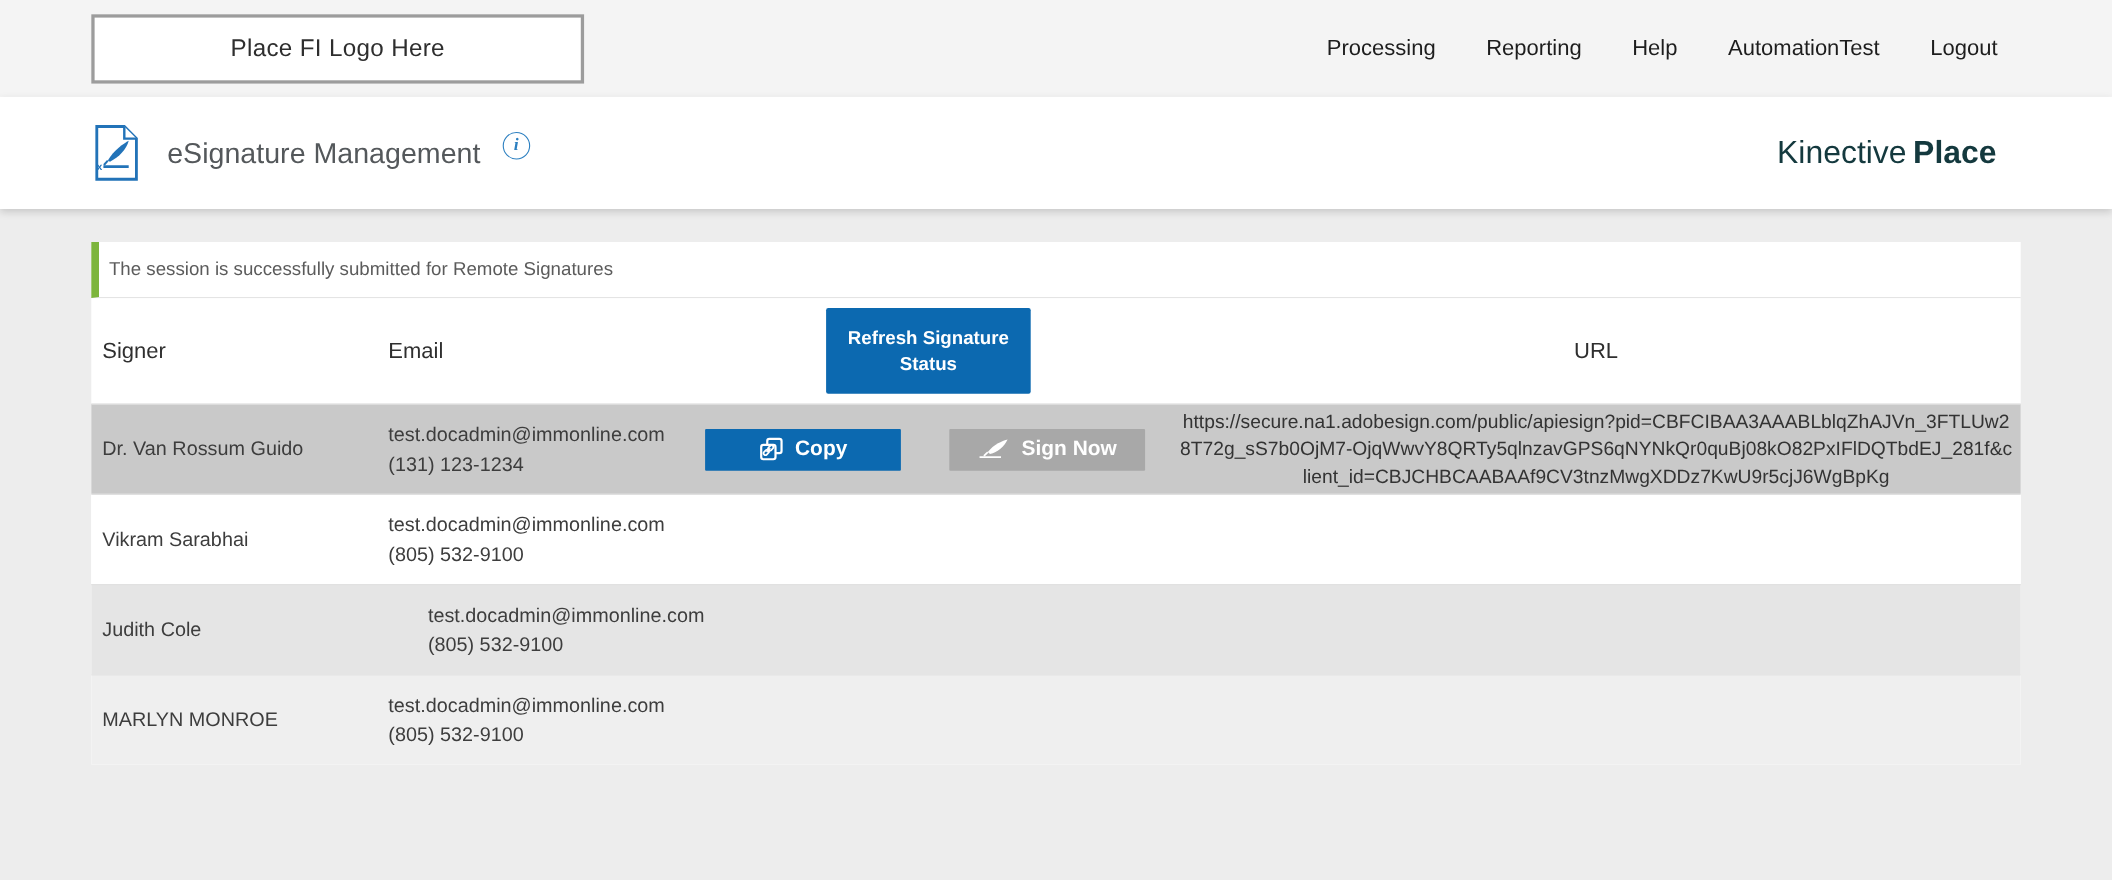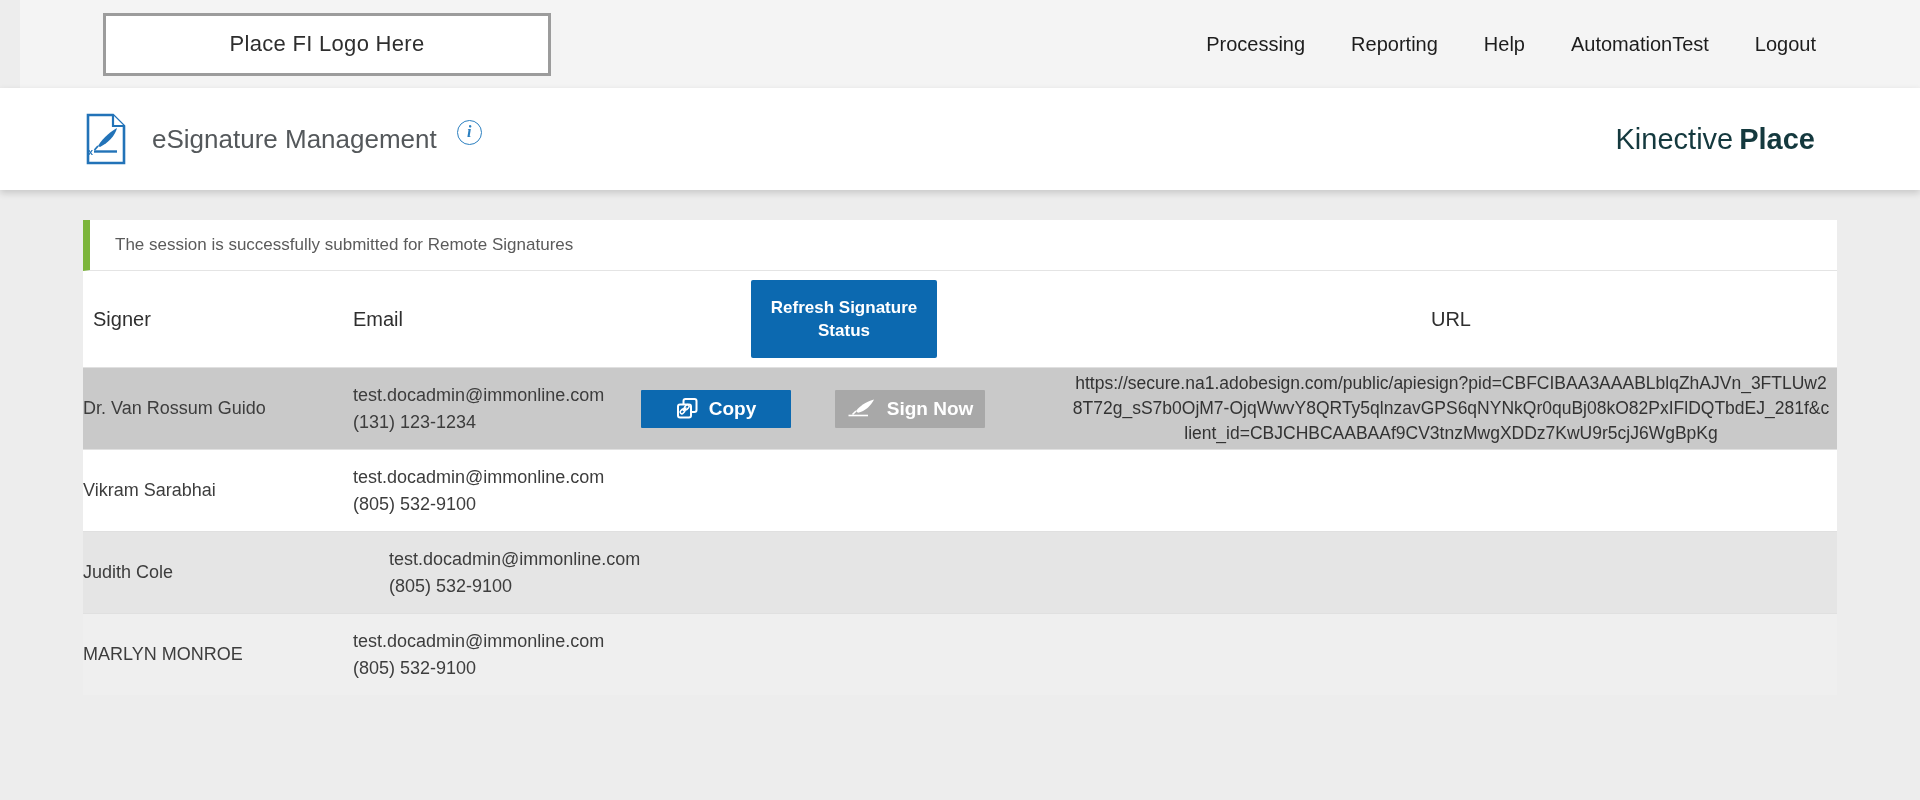--- a/index.html
+++ b/index.html
@@ -11,21 +11,20 @@
     overflow: hidden;
   }
 
   
   .topbar {
     height: 88px;
     background: #f4f4f4;
     display: flex;
     align-items: center;
     justify-content: space-between;
-    margin-left: 20px;
   }
   .logo-box {
     margin-left: 83px;
     width: 448px;
     height: 63px;
     background: #ffffff;
     border: 3px solid #9c9c9c;
     display: flex;
     align-items: center;
     justify-content: center;
@@ -92,21 +91,21 @@
     margin: 30px 83px 0 83px;
     width: 1754px;
     background: #ffffff;
   }
   .alert {
     min-height: 51px;
     border-left: 7px solid #7cb53b;
     border-bottom: 1px solid #e4e4e4;
     display: flex;
     align-items: center;
-    padding-left: 25px;
+    padding-left: 9px;
     font-size: 17px;
     color: #5b5b5b;
   }
 
   
   .grid-cols {
     display: grid;
     grid-template-columns: 270px 288px 424px 1fr;
     align-items: center;
   }
@@ -136,25 +135,25 @@
   }
   .refresh-btn span { display: inline-block; max-width: 148px; }
 
   .row {
     min-height: 82px;
     border-top: 1px solid #e0e0e0;
     font-size: 18px;
     color: #3d3d3d;
     padding: 2px 0;
   }
-  .cell-signer { }
+  .cell-signer { padding-left: 10px; }
   .cell-email { width: 252px; word-break: break-all; line-height: 27px; }
   .actions { display: flex; gap: 44px; }
   .btn {
-    width: 150px;
+    width: 178px;
     height: 38px;
     display: flex;
     align-items: center;
     justify-content: center;
     gap: 10px;
     border: none;
     border-radius: 1px;
     color: #ffffff;
     font-family: "Liberation Sans", sans-serif;
     font-weight: 700;

